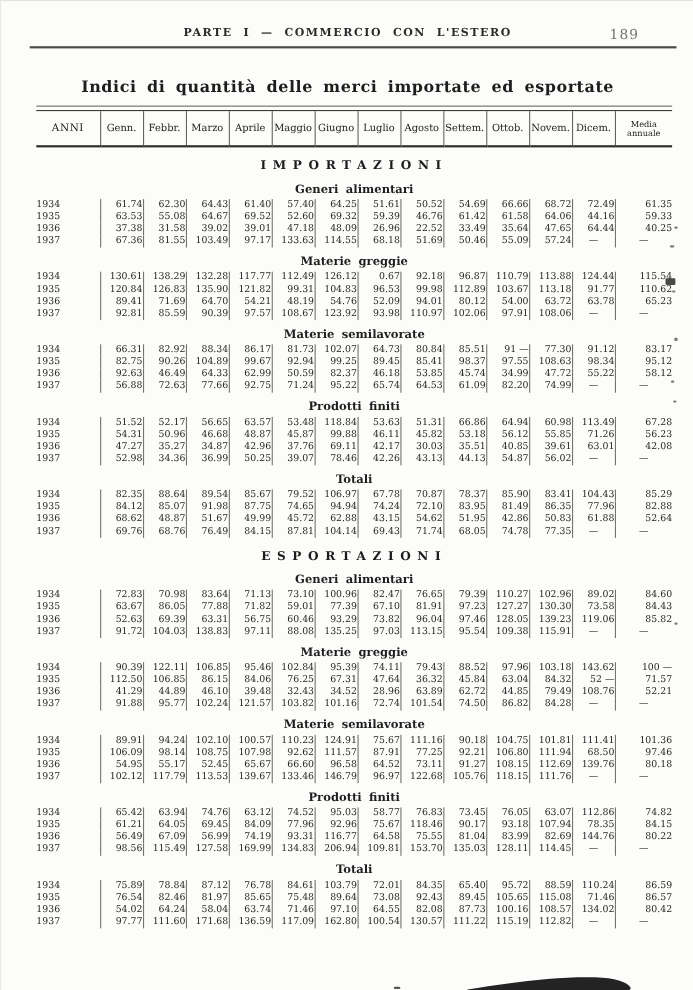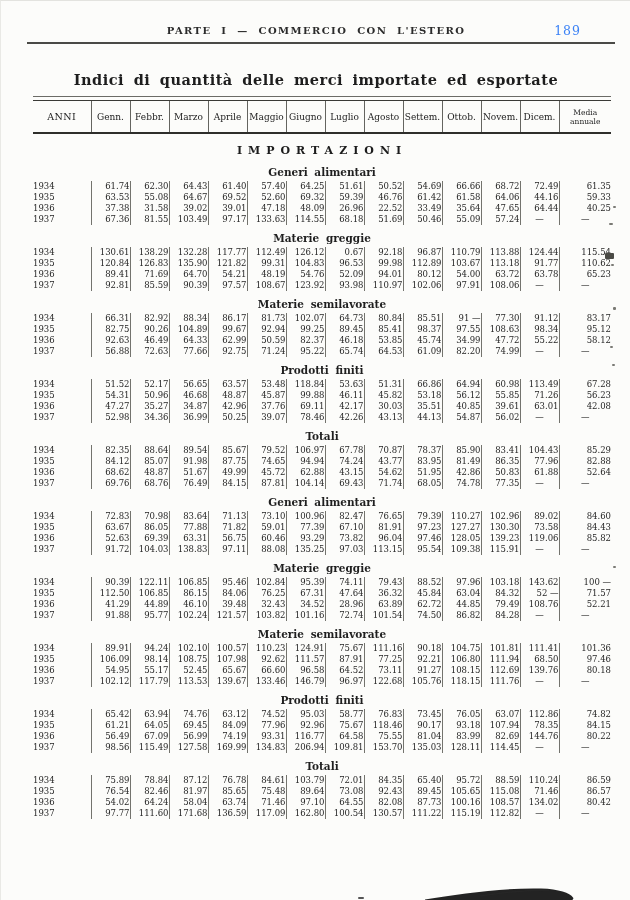--- a/index.html
+++ b/index.html
@@ -8,21 +8,21 @@
     background:#fcfcfa;
     font-family:"DejaVu Serif","Liberation Serif",serif;
     color:#242424;
     border-top:1px solid #e3e3df; border-left:1px solid #e9e9e5;
   }
   .running-head {
     position:absolute; top:24px; left:0; width:100%; text-align:center;
     font-size:10px; font-weight:bold; letter-spacing:1.4px; word-spacing:5px; color:#2b2b2b;
   }
   .page-number {
-    position:absolute; top:22px; right:50px; font-size:12.5px; letter-spacing:1px; color:#3b82f6;
+    position:absolute; top:22px; right:50px; font-size:12.5px; letter-spacing:1px; color:#737373;
   }
   .head-rule { position:absolute; top:41px; left:26px; right:16px; border-top:2px solid #4a4a46; }
   .doc-title {
     position:absolute; top:70px; width:100%; text-align:center;
     font-weight:bold; font-size:14.5px; letter-spacing:0.5px; word-spacing:4px; color:#1d1d1d;
   }
   .doc-subtitle { position:absolute; top:80px; width:100%; text-align:center; font-size:10px; color:#2e2e2e; }
   .table-wrap { position:absolute; top:95px; left:32px; width:578px; }
   .double-rule { height:3px; border-top:1px solid #6b6b66; border-bottom:1px solid #3a3a36; }
   table.idx { border-collapse:collapse; width:100%; table-layout:fixed; }
@@ -394,21 +394,21 @@
           </tr>
           <tr class="data-row">
             <td class="year">1935</td>
             <td class="val">84.12</td>
             <td class="val">85.07</td>
             <td class="val">91.98</td>
             <td class="val">87.75</td>
             <td class="val">74.65</td>
             <td class="val">94.94</td>
             <td class="val">74.24</td>
-            <td class="val">43.77</td>
+            <td class="val">72.10</td>
             <td class="val">83.95</td>
             <td class="val">81.49</td>
             <td class="val">86.35</td>
             <td class="val">77.96</td>
             <td class="val">82.88</td>
           </tr>
           <tr class="data-row">
             <td class="year">1936</td>
             <td class="val">68.62</td>
             <td class="val">48.87</td>
@@ -432,20 +432,23 @@
             <td class="val">84.15</td>
             <td class="val">87.81</td>
             <td class="val">104.14</td>
             <td class="val">69.43</td>
             <td class="val">71.74</td>
             <td class="val">68.05</td>
             <td class="val">74.78</td>
             <td class="val">77.35</td>
             <td class="val dash">—</td>
             <td class="val dash">—</td>
+          </tr>
+          <tr>
+            <td class="group-title" colspan="14">ESPORTAZIONI</td>
           </tr>
           <tr>
             <td class="sec-title" colspan="14">Generi alimentari</td>
           </tr>
           <tr class="data-row">
             <td class="year">1934</td>
             <td class="val">72.83</td>
             <td class="val">70.98</td>
             <td class="val">83.64</td>
             <td class="val">71.13</td>

